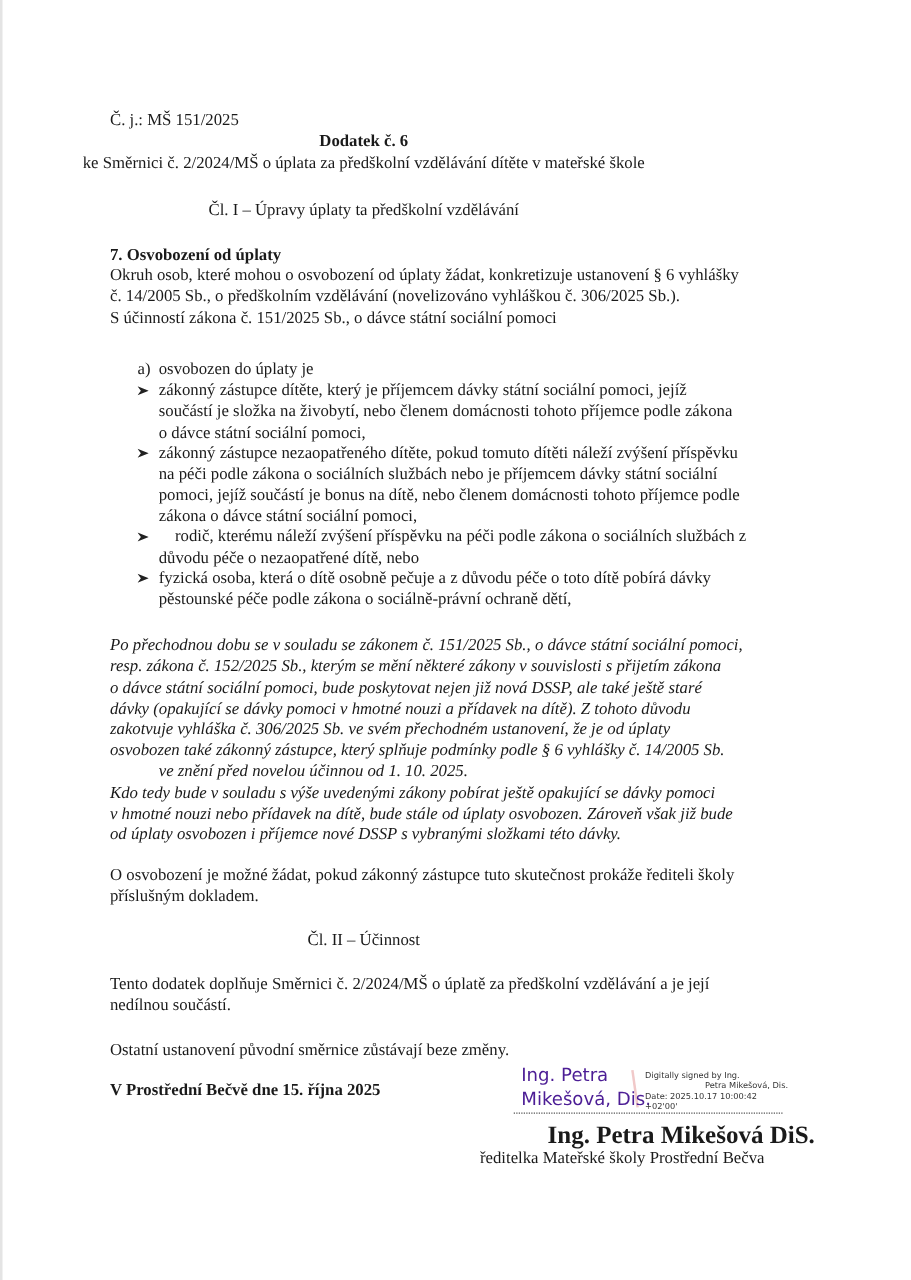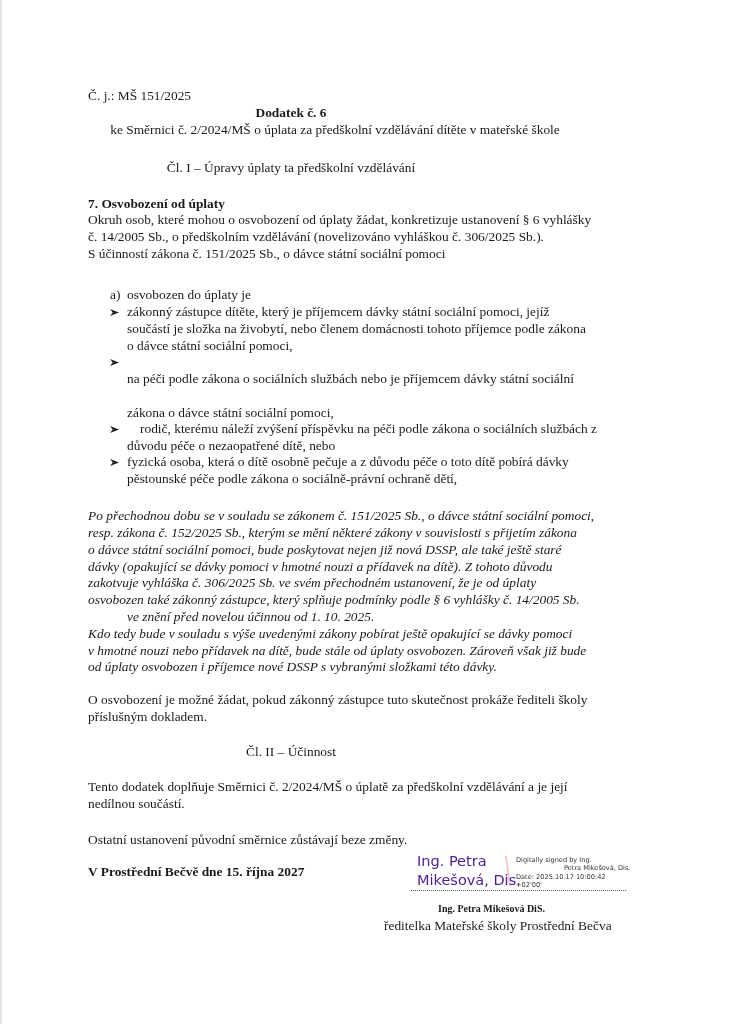--- a/index.html
+++ b/index.html
@@ -45,21 +45,21 @@
 </head>
 <body>
 
 <div class="page-edge"></div>
 
 <div class="page">
 
   <div class="abs t" style="left:88px; top:88px;">Č. j.: MŠ 151/2025</div>
 
   <div class="abs t center bold" style="top:105px;">Dodatek č. 6</div>
-  <div class="abs t center" style="top:122px;padding-left:44px;">ke Směrnici č. 2/2024/MŠ o úplata za předškolní vzdělávání dítěte v mateřské škole</div>
+  <div class="abs t center" style="top:122px;">ke Směrnici č. 2/2024/MŠ o úplata za předškolní vzdělávání dítěte v mateřské škole</div>
 
   <div class="abs t center" style="top:160px;">Čl. I – Úpravy úplaty ta předškolní vzdělávání</div>
 
   <div class="abs t bold" style="left:88px; top:196px;">7. Osvobození od úplaty</div>
   <div class="abs t" style="left:88px; top:212px;">Okruh osob, které mohou o osvobození od úplaty žádat, konkretizuje ustanovení § 6 vyhlášky</div>
   <div class="abs t" style="left:88px; top:229px;">č. 14/2005 Sb., o předškolním vzdělávání (novelizováno vyhláškou č. 306/2025 Sb.).</div>
   <div class="abs t" style="left:88px; top:246px;">S účinností zákona č. 151/2025 Sb., o dávce státní sociální pomoci</div>
 
   <div class="abs t" style="left:110px; top:287px;">a)</div>
   <div class="abs t" style="left:127px; top:287px;">osvobozen do úplaty je</div>
@@ -67,21 +67,23 @@
   <svg class="bullet-arrow" style="left:110px; top:308px;" viewBox="0 0 10 10">
       <path d="M0 1 L10 5 L0 9 L3 5 Z" fill="#222"></path>
     </svg>
   <div class="abs t" style="left:127px; top:304px;">zákonný zástupce dítěte, který je příjemcem dávky státní sociální pomoci, jejíž</div>
   <div class="abs t" style="left:127px; top:321px;">součástí je složka na živobytí, nebo členem domácnosti tohoto příjemce podle zákona</div>
   <div class="abs t" style="left:127px; top:338px;">o dávce státní sociální pomoci,</div>
 
   <svg class="bullet-arrow" style="left:110px; top:358px;" viewBox="0 0 10 10">
       <path d="M0 1 L10 5 L0 9 L3 5 Z" fill="#222"></path>
     </svg>
+  <div class="abs t" style="left:127px; top:354px;">zákonný zástupce nezaopatřeného dítěte, pokud tomuto dítěti náleží zvýšení příspěvku</div>
   <div class="abs t" style="left:127px; top:371px;">na péči podle zákona o sociálních službách nebo je příjemcem dávky státní sociální</div>
+  <div class="abs t" style="left:127px; top:388px;">pomoci, jejíž součástí je bonus na dítě, nebo členem domácnosti tohoto příjemce podle</div>
   <div class="abs t" style="left:127px; top:405px;">zákona o dávce státní sociální pomoci,</div>
 
   <svg class="bullet-arrow" style="left:110px; top:425px;" viewBox="0 0 10 10">
       <path d="M0 1 L10 5 L0 9 L3 5 Z" fill="#222"></path>
     </svg>
   <div class="abs t" style="left:127px; top:421px;margin-left:13px;">rodič, kterému náleží zvýšení příspěvku na péči podle zákona o sociálních službách z</div>
   <div class="abs t" style="left:127px; top:438px;">důvodu péče o nezaopatřené dítě, nebo</div>
 
   <svg class="bullet-arrow" style="left:110px; top:458px;" viewBox="0 0 10 10">
       <path d="M0 1 L10 5 L0 9 L3 5 Z" fill="#222"></path>
@@ -103,27 +105,27 @@
   <div class="abs t" style="left:88px; top:692px;">O osvobození je možné žádat, pokud zákonný zástupce tuto skutečnost prokáže řediteli školy</div>
   <div class="abs t" style="left:88px; top:709px;">příslušným dokladem.</div>
 
   <div class="abs t center" style="top:744px;">Čl. II – Účinnost</div>
 
   <div class="abs t" style="left:88px; top:779px;">Tento dodatek doplňuje Směrnici č. 2/2024/MŠ o úplatě za předškolní vzdělávání a je její</div>
   <div class="abs t" style="left:88px; top:796px;">nedílnou součástí.</div>
 
   <div class="abs t" style="left:88px; top:832px;">Ostatní ustanovení původní směrnice zůstávají beze změny.</div>
 
-  <div class="abs t bold" style="left:88px; top:864px;">V Prostřední Bečvě dne 15. října 2027</div>
+  <div class="abs t bold" style="left:88px; top:864px;">V Prostřední Bečvě dne 15. října 2025</div>
 
   <div class="sig-mark"></div>
   <div class="abs sig-name" style="left:417px; top:852px;">Ing. Petra</div>
   <div class="abs sig-name" style="left:417px; top:871px;">Mikešová, Dis.</div>
   <div class="abs sig-meta" style="left:516px; top:856px;">Digitally signed by Ing.</div>
   <div class="abs sig-meta" style="left:516px; top:864px;padding-left:48px;">Petra Mikešová, Dis.</div>
   <div class="abs sig-meta" style="left:516px; top:873px;">Date: 2025.10.17 10:00:42</div>
   <div class="abs sig-meta" style="left:516px; top:881px;">+02'00'</div>
   <div class="sig-dots"></div>
 
-  <div class="abs t bold" style="left:438px; top:901px; font-size:10px;">Ing. Petra Mikešová DiS.</div>
+  <div class="abs t bold" style="left:438px; top:901px; font-size:20px;">Ing. Petra Mikešová DiS.</div>
   <div class="abs t" style="left:384px; top:918px;">ředitelka Mateřské školy Prostřední Bečva</div>
 
 </div>
 
 </body></html>

